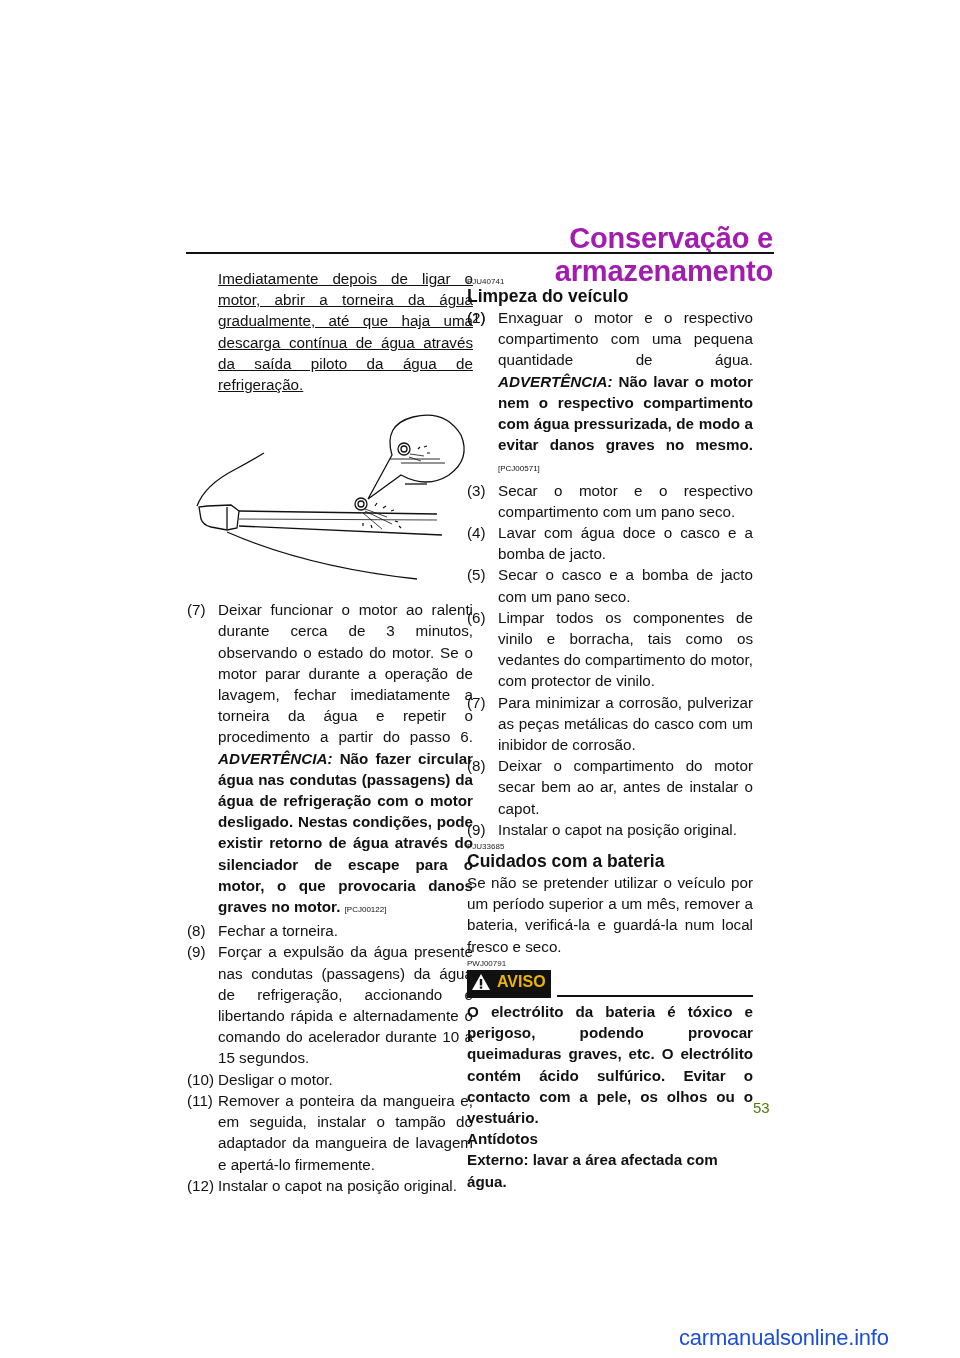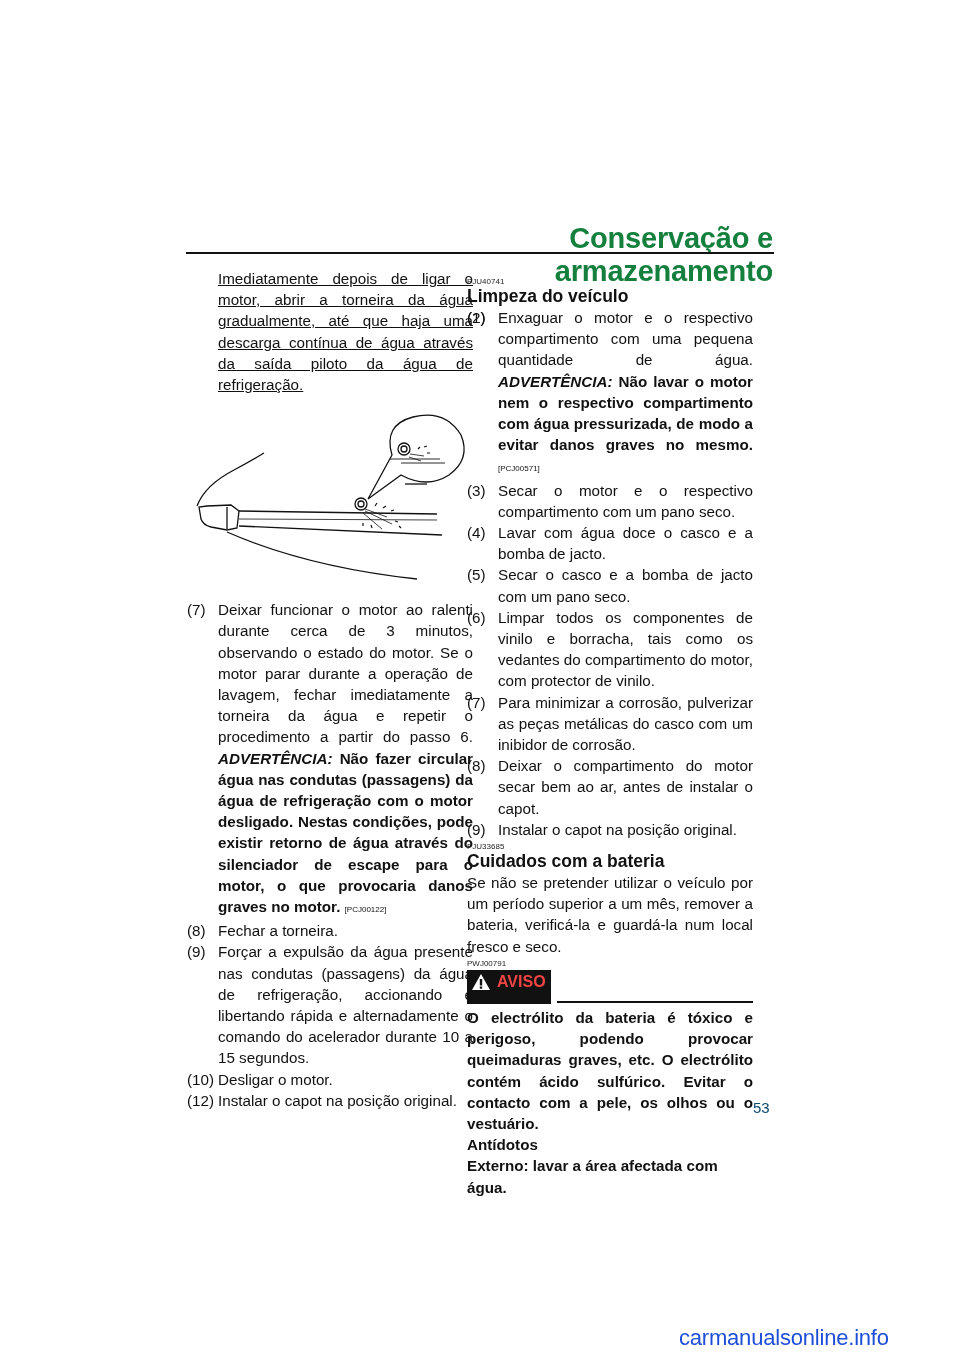--- a/index.html
+++ b/index.html
@@ -17,21 +17,21 @@
     }
     .page-title {
       position: absolute;
       left: 380px;
       top: 222px;
       width: 393px;
       text-align: right;
       font-size: 29px;
       font-weight: bold;
       letter-spacing: -0.2px;
-      color: #15803d;
+      color: #a21caf;
       margin: 0;
     }
     .title-rule {
       position: absolute;
       left: 186px;
       top: 252px;
       width: 588px;
       height: 2px;
       background: #111;
     }
@@ -97,47 +97,47 @@
       margin: 12px 0 12px 0;
     }
     .figure svg { display: block; }
     .aviso-row {
       display: flex;
       align-items: flex-end;
       margin: 2px 0 3px 0;
     }
     .aviso-badge {
       background: #111;
-      color: #ef4444;
+      color: #eab308;
       font-weight: bold;
       font-size: 16px;
       height: 24px;
       line-height: 24px;
-      padding: 0 5px 10px 4px;
+      padding: 0 5px 4px 4px;
       display: flex;
       align-items: center;
       gap: 6px;
     }
     .aviso-rule {
       flex: 1;
       height: 2px;
       background: #111;
       margin-left: 6px;
       margin-bottom: 1px;
     }
     .warning-text {
       font-weight: bold;
       text-align: justify;
     }
     .page-number {
       position: absolute;
       left: 753px;
       top: 1099px;
       font-size: 15px;
-      color: #0c4a6e;
+      color: #4d7c0f;
     }
     .watermark {
       position: absolute;
       left: 679px;
       top: 1325px;
       font-size: 22px;
       color: #1d4ed8;
       letter-spacing: -0.2px;
     }
   </style>
@@ -189,20 +189,24 @@
     <span class="num">(8)</span>
     <span>Fechar a torneira.</span>
   </div>
   <div class="step">
     <span class="num">(9)</span>
     <span>Forçar a expulsão da água presente nas condutas (passagens) da água de refrigeração, accionando e libertando rápida e alternadamente o comando do acelerador durante 10 a 15 segundos.</span>
   </div>
   <div class="step">
     <span class="num">(10)</span>
     <span>Desligar o motor.</span>
+  </div>
+  <div class="step">
+    <span class="num">(11)</span>
+    <span>Remover a ponteira da mangueira e, em seguida, instalar o tampão do adaptador da mangueira de lavagem e apertá-lo firmemente.</span>
   </div>
   <div class="step">
     <span class="num">(12)</span>
     <span>Instalar o capot na posição original.</span>
   </div>
 </div>
 
 <div class="col col-right">
   <div class="doc-code">PJU40741</div>
   <h2 class="section-heading">Limpeza do veículo</h2>

